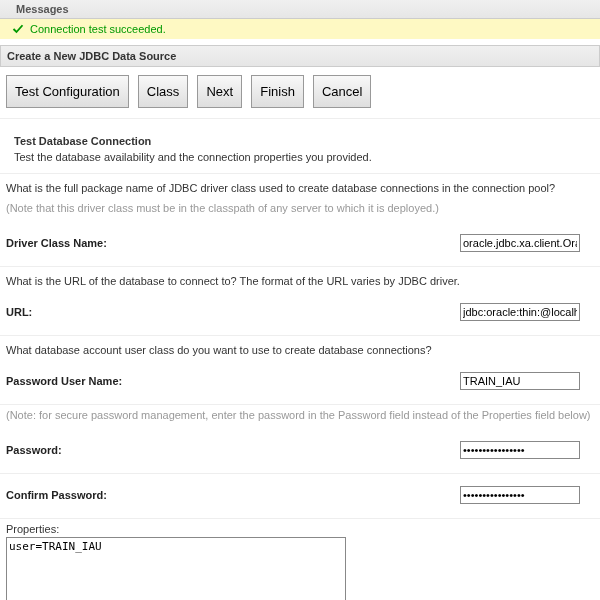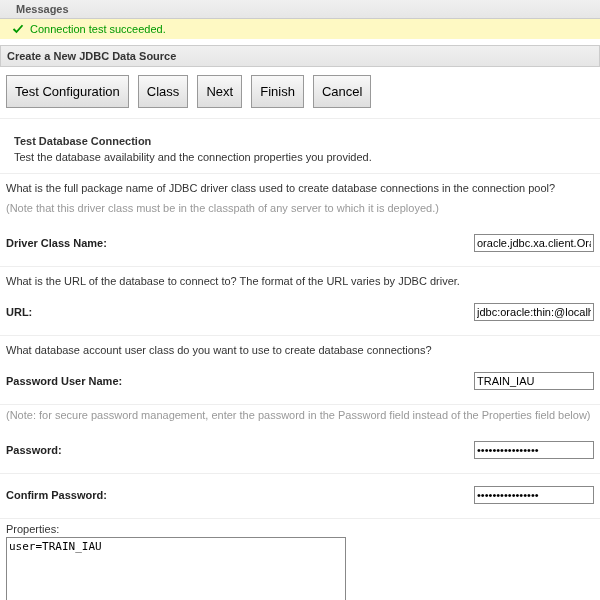--- a/index.html
+++ b/index.html
@@ -11,21 +11,21 @@
   .success-text { color: #009900; font-size: 11px; }
   .section-header { background: linear-gradient(to bottom, #f0f0f0, #e6e6e6); border: 1px solid #ccc; padding: 4px 6px; margin-top: 6px; font-weight: bold; font-size: 11px; color: #333; }
   .button-row { padding: 8px 6px 10px 6px; }
   .btn { font-family: inherit; font-size: 13px; padding: 8px 8px; margin-right: 6px; border: 1px solid #999; background: linear-gradient(to bottom, #f8f8f8, #dedede); cursor: pointer; }
   .content { padding: 0; }
   .subsection-title { font-weight: bold; font-size: 11px; padding: 0 10px 4px 14px; margin-top: 16px; }
   .intro-text { padding: 0 10px 10px 14px; font-size: 11px; color: #333; }
   .divider { border-top: 1px solid #eee; }
   .question { padding: 8px 6px 4px 6px; font-size: 11px; color: #333; }
   .note { padding: 4px 6px 8px 6px; font-size: 11px; color: #999; }
-  .field-row { display: flex; align-items: center; padding: 12px 6px 14px 6px; }
+  .field-row { display: flex; align-items: center; padding: 12px 20px 14px 6px; }
   .field-label { font-weight: bold; font-size: 11px; color: #222; flex: 0 0 auto; }
   .field-spacer { flex: 1; }
   .field-input { width: 120px; font-family: inherit; font-size: 11px; padding: 2px 2px; border: 1px solid #888; }
   .field-input-wide { width: 120px; }
   .properties-block { padding: 4px 6px; }
   .properties-label { font-weight: normal; font-size: 11px; margin-bottom: 2px; display:block; }
   .properties-textarea { width: 340px; height: 70px; font-family: monospace; font-size: 11px; padding: 2px; border: 1px solid #888; resize: none; }
 </style>
 </head>
 <body>

